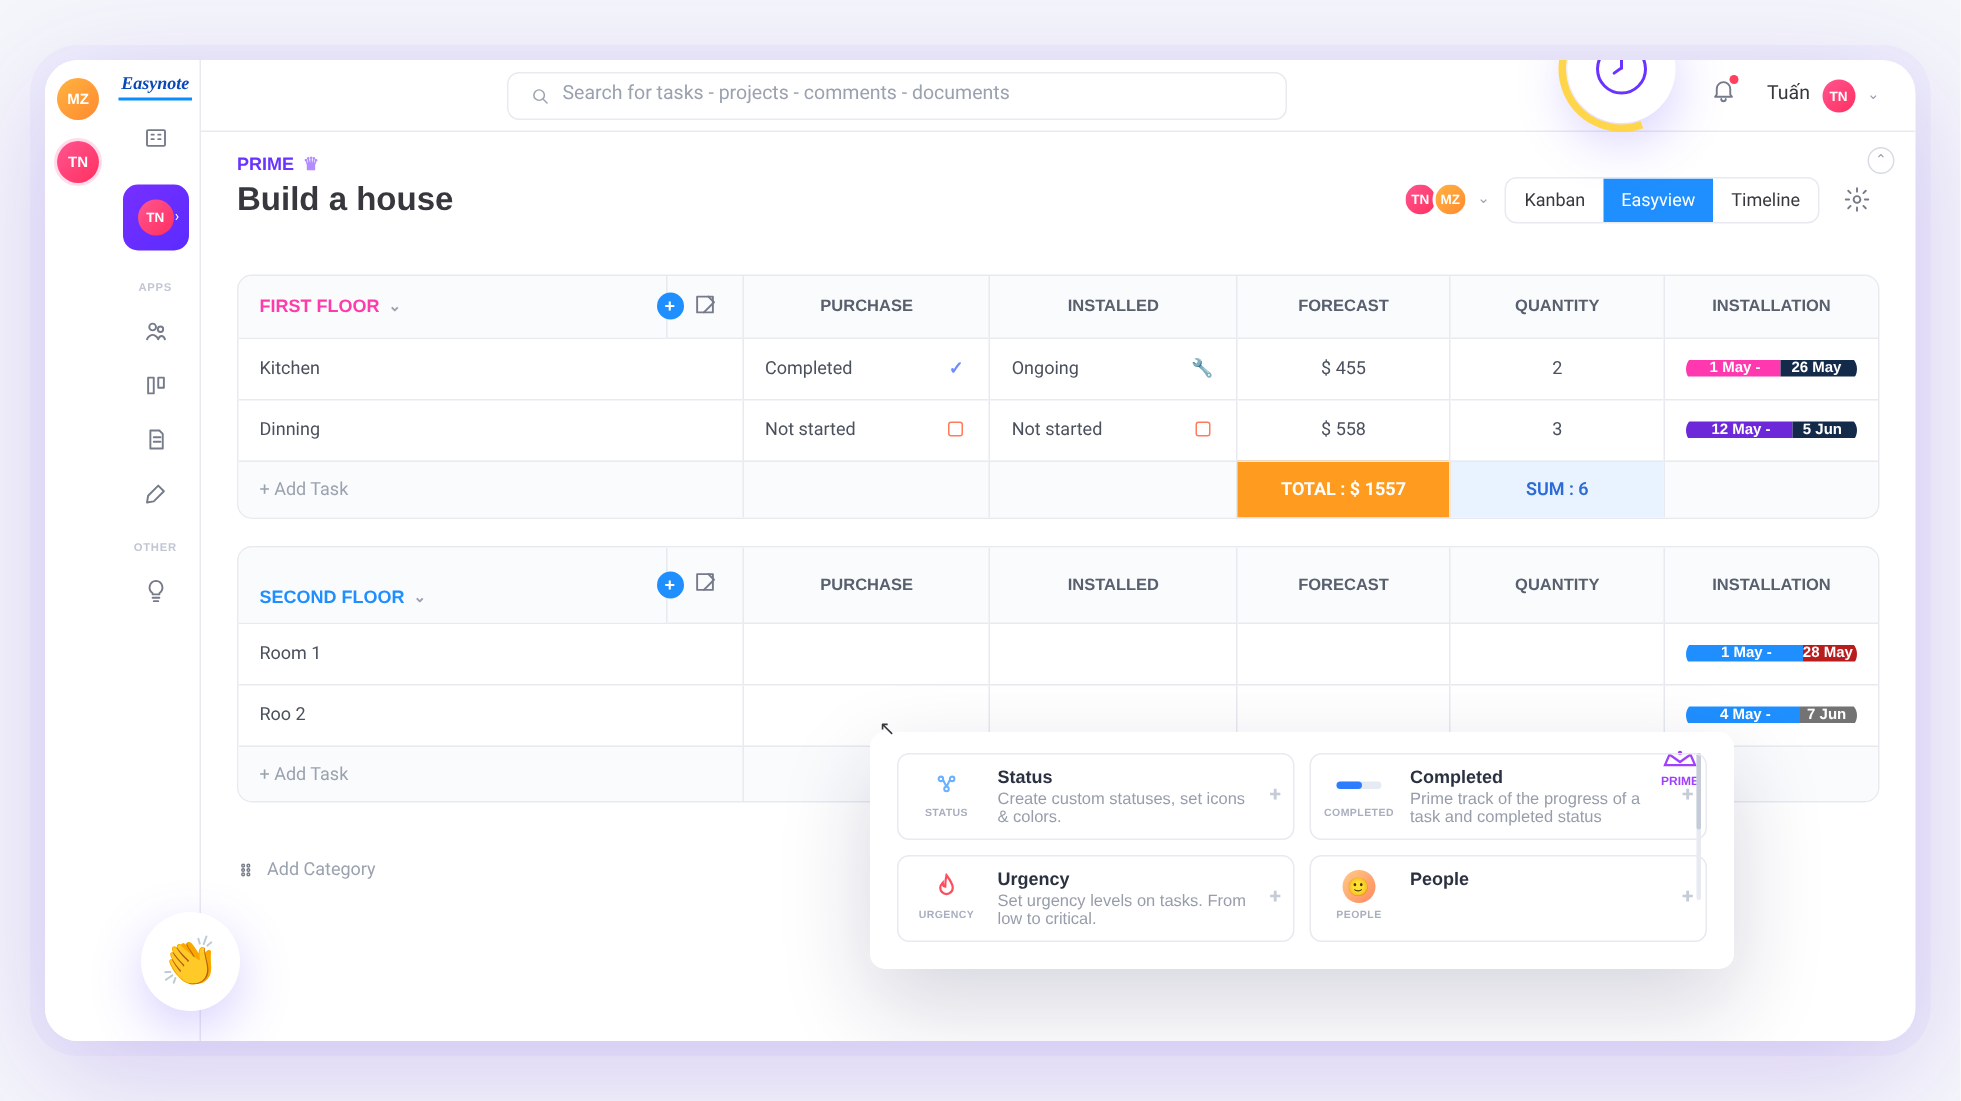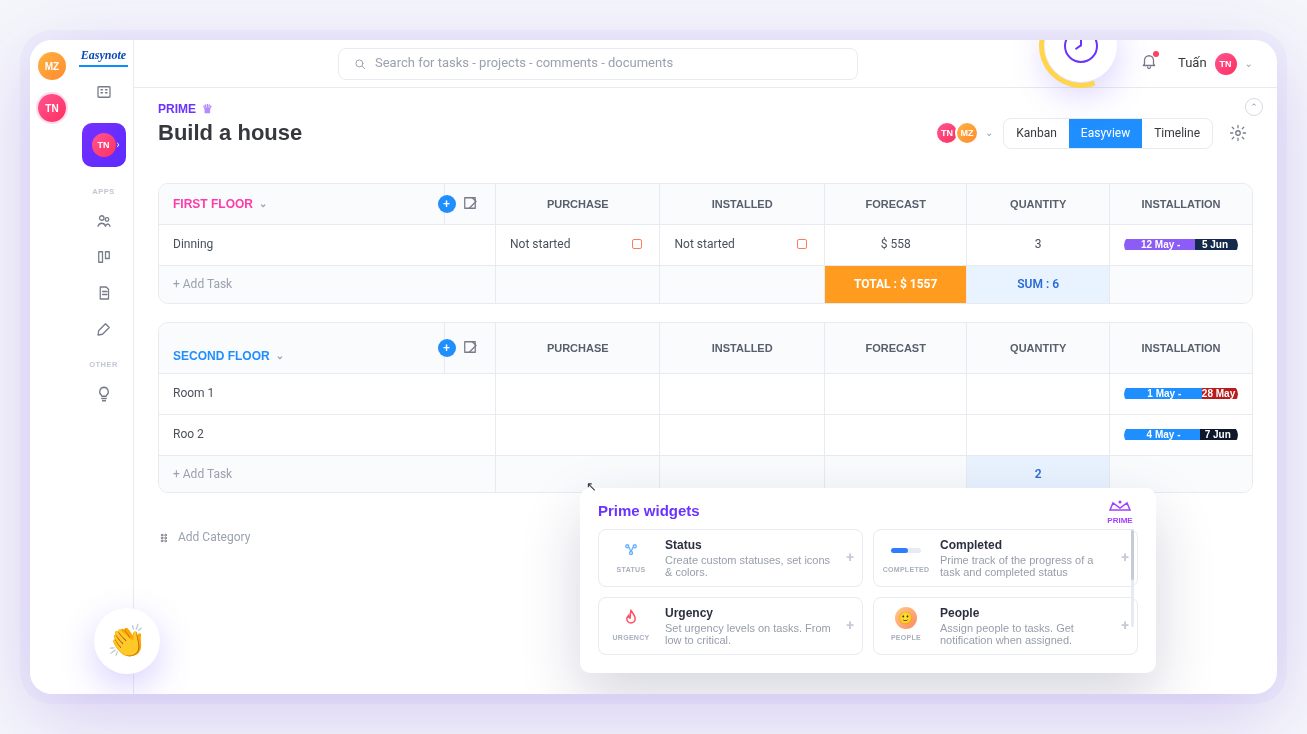--- a/index.html
+++ b/index.html
@@ -251,31 +251,42 @@
                   </svg></th>
             <th>PURCHASE</th>
             <th>INSTALLED</th>
             <th>FORECAST</th>
             <th>QUANTITY</th>
             <th>INSTALLATION</th>
           </tr>
             </thead>
           <tbody id="s1-body">
               <tr>
+     <td class="first-c" colspan="2">Kitchen</td>
+     <td class="purchase">Completed<span class="indicator check">✓</span></td>
+     <td class="installed">Ongoing<span class="indicator tool">🔧</span></td>
+     <td class="forecast">$ 455</td>
+     <td class="quantity">2</td>
+     <td class="install"><span class="pill">
+    <span class="l" style="background:#ff38b0;flex:55">&nbsp;1 May - </span>
+    <span class="r" style="background:#142a4a;flex:45">26 May&nbsp;</span>
+                  </span></td>
+   </tr>
+              <tr>
      <td class="first-c" colspan="2">Dinning</td>
      <td class="purchase">Not started<span class="indicator">
                     <span class="sq"></span>
                   </span></td>
      <td class="installed">Not started<span class="indicator">
                     <span class="sq"></span>
                   </span></td>
      <td class="forecast">$ 558</td>
      <td class="quantity">3</td>
      <td class="install"><span class="pill">
-    <span class="l" style="background:#8b5cf6;flex:62">&nbsp;12 May - </span>
+    <span class="l" style="background:#6d28d9;flex:62">&nbsp;12 May - </span>
     <span class="r" style="background:#142a4a;flex:38">5 Jun&nbsp;</span>
                   </span></td>
    </tr>
             </tbody>
           <tfoot>
             <tr class="foot">
               <td class="first-c" colspan="2"><span>+ Add Task</span></td>
               <td></td>
                 <td></td>
               <td class="tot">TOTAL : $ 1557</td>
@@ -321,21 +332,21 @@
                   </span></td>
    </tr>
               <tr>
      <td class="first-c" colspan="2">Roo 2</td>
      <td class="purchase"></td>
                 <td class="installed"></td>
                 <td class="forecast"></td>
                 <td class="quantity"></td>
      <td class="install"><span class="pill">
     <span class="l" style="background:#1f8fff;flex:67">&nbsp;4 May - </span>
-    <span class="r" style="background:#0f172a;flex:33">7 Jun&nbsp;</span>
+    <span class="r" style="background:#737373;flex:33">7 Jun&nbsp;</span>
                   </span></td>
    </tr>
             </tbody>
           <tfoot>
             <tr class="foot">
               <td class="first-c" colspan="2"><span>+ Add Task</span></td>
               <td></td>
                 <td></td>
                 <td></td>
               <td class="sum">2</td>
@@ -352,21 +363,20 @@
             <circle cx="7" cy="17" r="1.5"></circle>
             <circle cx="13" cy="7" r="1.5"></circle>
             <circle cx="13" cy="12" r="1.5"></circle>
             <circle cx="13" cy="17" r="1.5"></circle>
           </svg>
         <span>Add Category</span>
       </div>
 
       <div class="cursor">↖</div>
       <div class="pop">
-        <h3>Prime widgets</h3>
         <div class="prime-badge">
           <svg width="28" height="16" viewBox="0 0 28 16">
               <path d="M4 12 L7 5 L14 10 L21 5 L24 12 Z" fill="none" stroke="#a040ff" stroke-width="1.5"></path>
               <circle cx="14" cy="4" r="1.5" fill="#a040ff"></circle>
             </svg>
           <span>PRIME</span>
         </div>
         <div class="widgets" id="widgets">
           <div class="scroll"></div>
         <div class="widget">
@@ -419,21 +429,20 @@
    </div>
             <div class="widget">
      <div class="wicon">
        <div class="ibox">
                   <div style="width:22px;height:22px;border-radius:50%;background:linear-gradient(135deg,#ffcc88,#ff8860);display:flex;align-items:center;justify-content:center;font-size:12px;">🙂</div>
                 </div>
        <div class="wlabel">PEOPLE</div>
      </div>
      <div style="flex:1;padding-right:18px;">
        <div class="wt">People</div>
-       <div class="wd">Assign people to tasks. Get notification when assigned.</div>
      </div>
      <div class="plus">+</div>
    </div>
           </div>
       </div>
 
     </div>
   </div>
 </div>
 

